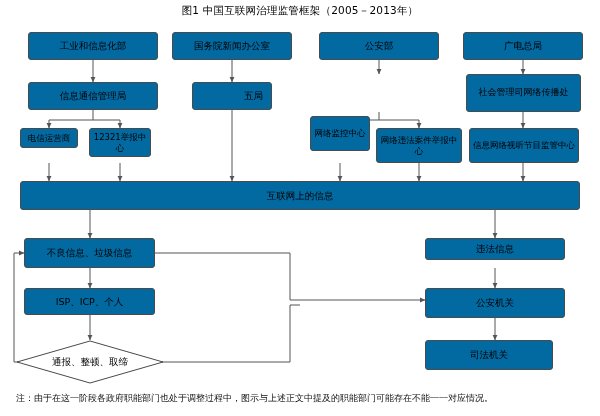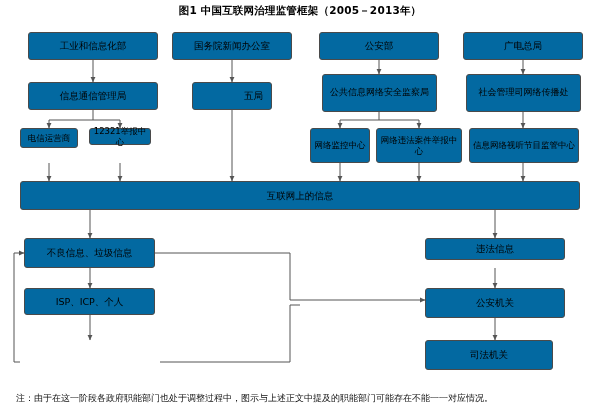--- a/index.html
+++ b/index.html
@@ -19,21 +19,21 @@
     width: 600px;
     height: 416px;
   }
   .title {
     position: absolute;
     top: 4px;
     left: 0;
     width: 600px;
     text-align: center;
     font-size: 10.5px;
-    font-weight: bold;
+    font-weight: normal;
     letter-spacing: 0.2px;
     color: #000;
   }
   .footnote {
     position: absolute;
     left: 16px;
     top: 392px;
     width: 570px;
     font-size: 9px;
     line-height: 1.35;
@@ -145,35 +145,40 @@
     </g>
   </svg>
 
   <div class="node" style="left:28px; top:32px; width:130px; height:28px;">工业和信息化部</div>
   <div class="node" style="left:172px; top:32px; width:120px; height:28px;">国务院新闻办公室</div>
   <div class="node" style="left:319px; top:32px; width:120px; height:28px;">公安部</div>
   <div class="node" style="left:463px; top:32px; width:120px; height:28px;">广电总局</div>
 
   <div class="node" style="left:28px; top:82px; width:130px; height:28px;">信息通信管理局</div>
   <div class="node" style="left:192px; top:82px; width:80px; height:28px;padding-left:45px;">五局</div>
-  <div class="node wide-text" style="left:322px; top:74px; width:115px; height:38px;">公共信息网络安全监察局</div>
   <div class="node wide-text" style="left:466px; top:74px; width:115px; height:38px;">社会管理司网络传播处</div>
 
   <div class="node small-text" style="left:20px; top:128px; width:58px; height:20px;">电信运营商</div>
-  <div class="node small-text" style="left:89px; top:128px; width:62px; height:17px;">12321举报中心</div>
-  <div class="node small-text" style="left:310px; top:128px; width:60px; height:35px;">网络监控中心</div>
+  <div class="node small-text" style="left:89px; top:128px; width:62px; height:29px;">12321举报中心</div>
+  <div class="node small-text" style="left:310px; top:116px; width:60px; height:35px;">网络监控中心</div>
   <div class="node small-text" style="left:376px; top:128px; width:86px; height:35px;">网络违法案件举报中心</div>
   <div class="node small-text" style="left:469px; top:128px; width:110px; height:35px;">信息网络视听节目监管中心</div>
 
   <div class="node" style="left:20px; top:181px; width:560px; height:29px;">互联网上的信息</div>
 
   <div class="node" style="left:24px; top:238px; width:131px; height:30px;">不良信息、垃圾信息</div>
   <div class="node" style="left:425px; top:238px; width:140px; height:22px;">违法信息</div>
 
   <div class="node" style="left:24px; top:288px; width:131px; height:27px;">ISP、ICP、个人</div>
   <div class="node" style="left:425px; top:288px; width:140px; height:30px;">公安机关</div>
 
+  <div class="diamond-wrap" style="left:16px; top:340px; width:148px; height:44px;">
+    <svg class="diamond-shape" viewBox="0 0 148 44" preserveAspectRatio="none">
+      <polygon points="74,1 147,22 74,43 1,22" fill="#ffffff" stroke="#4a4a4a" stroke-width="1"></polygon>
+    </svg>
+    <span class="diamond-label">通报、整顿、取缔</span>
+  </div>
 
   <div class="node" style="left:425px; top:340px; width:128px; height:30px;">司法机关</div>
 
   <div class="footnote">注：由于在这一阶段各政府职能部门也处于调整过程中，图示与上述正文中提及的职能部门可能存在不能一一对应情况。</div>
 
 </div>
 
 </body></html>

